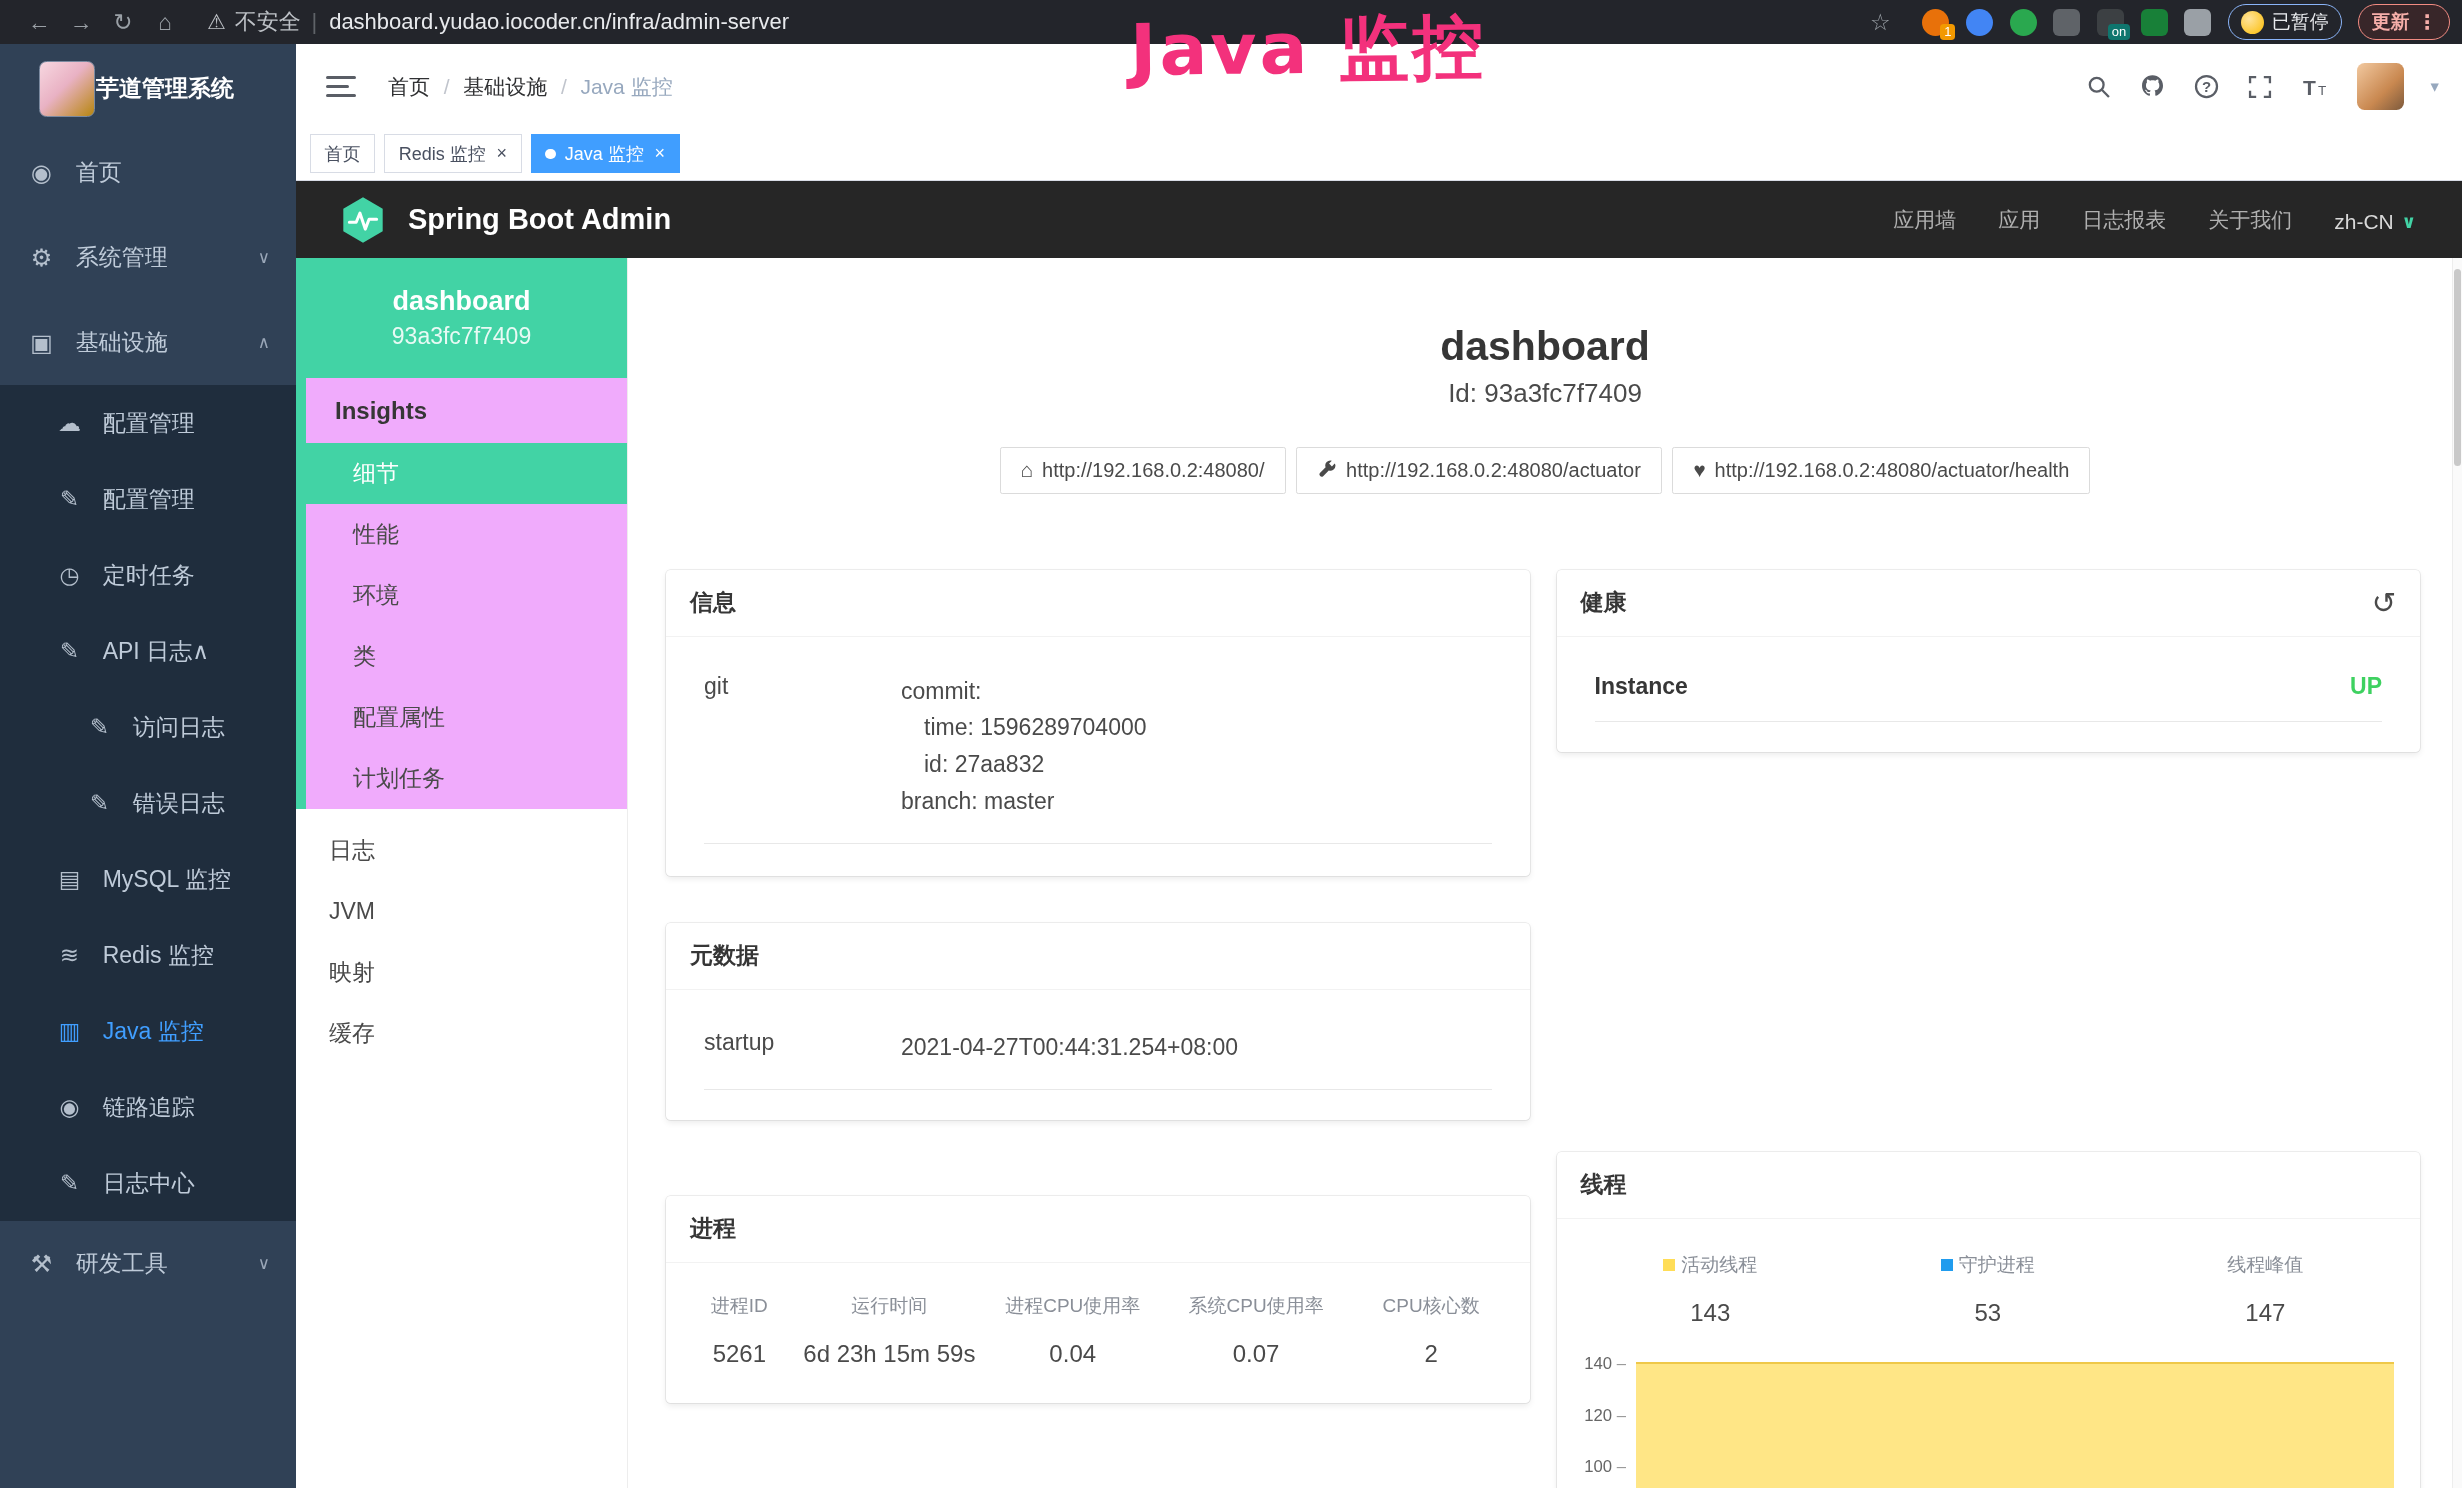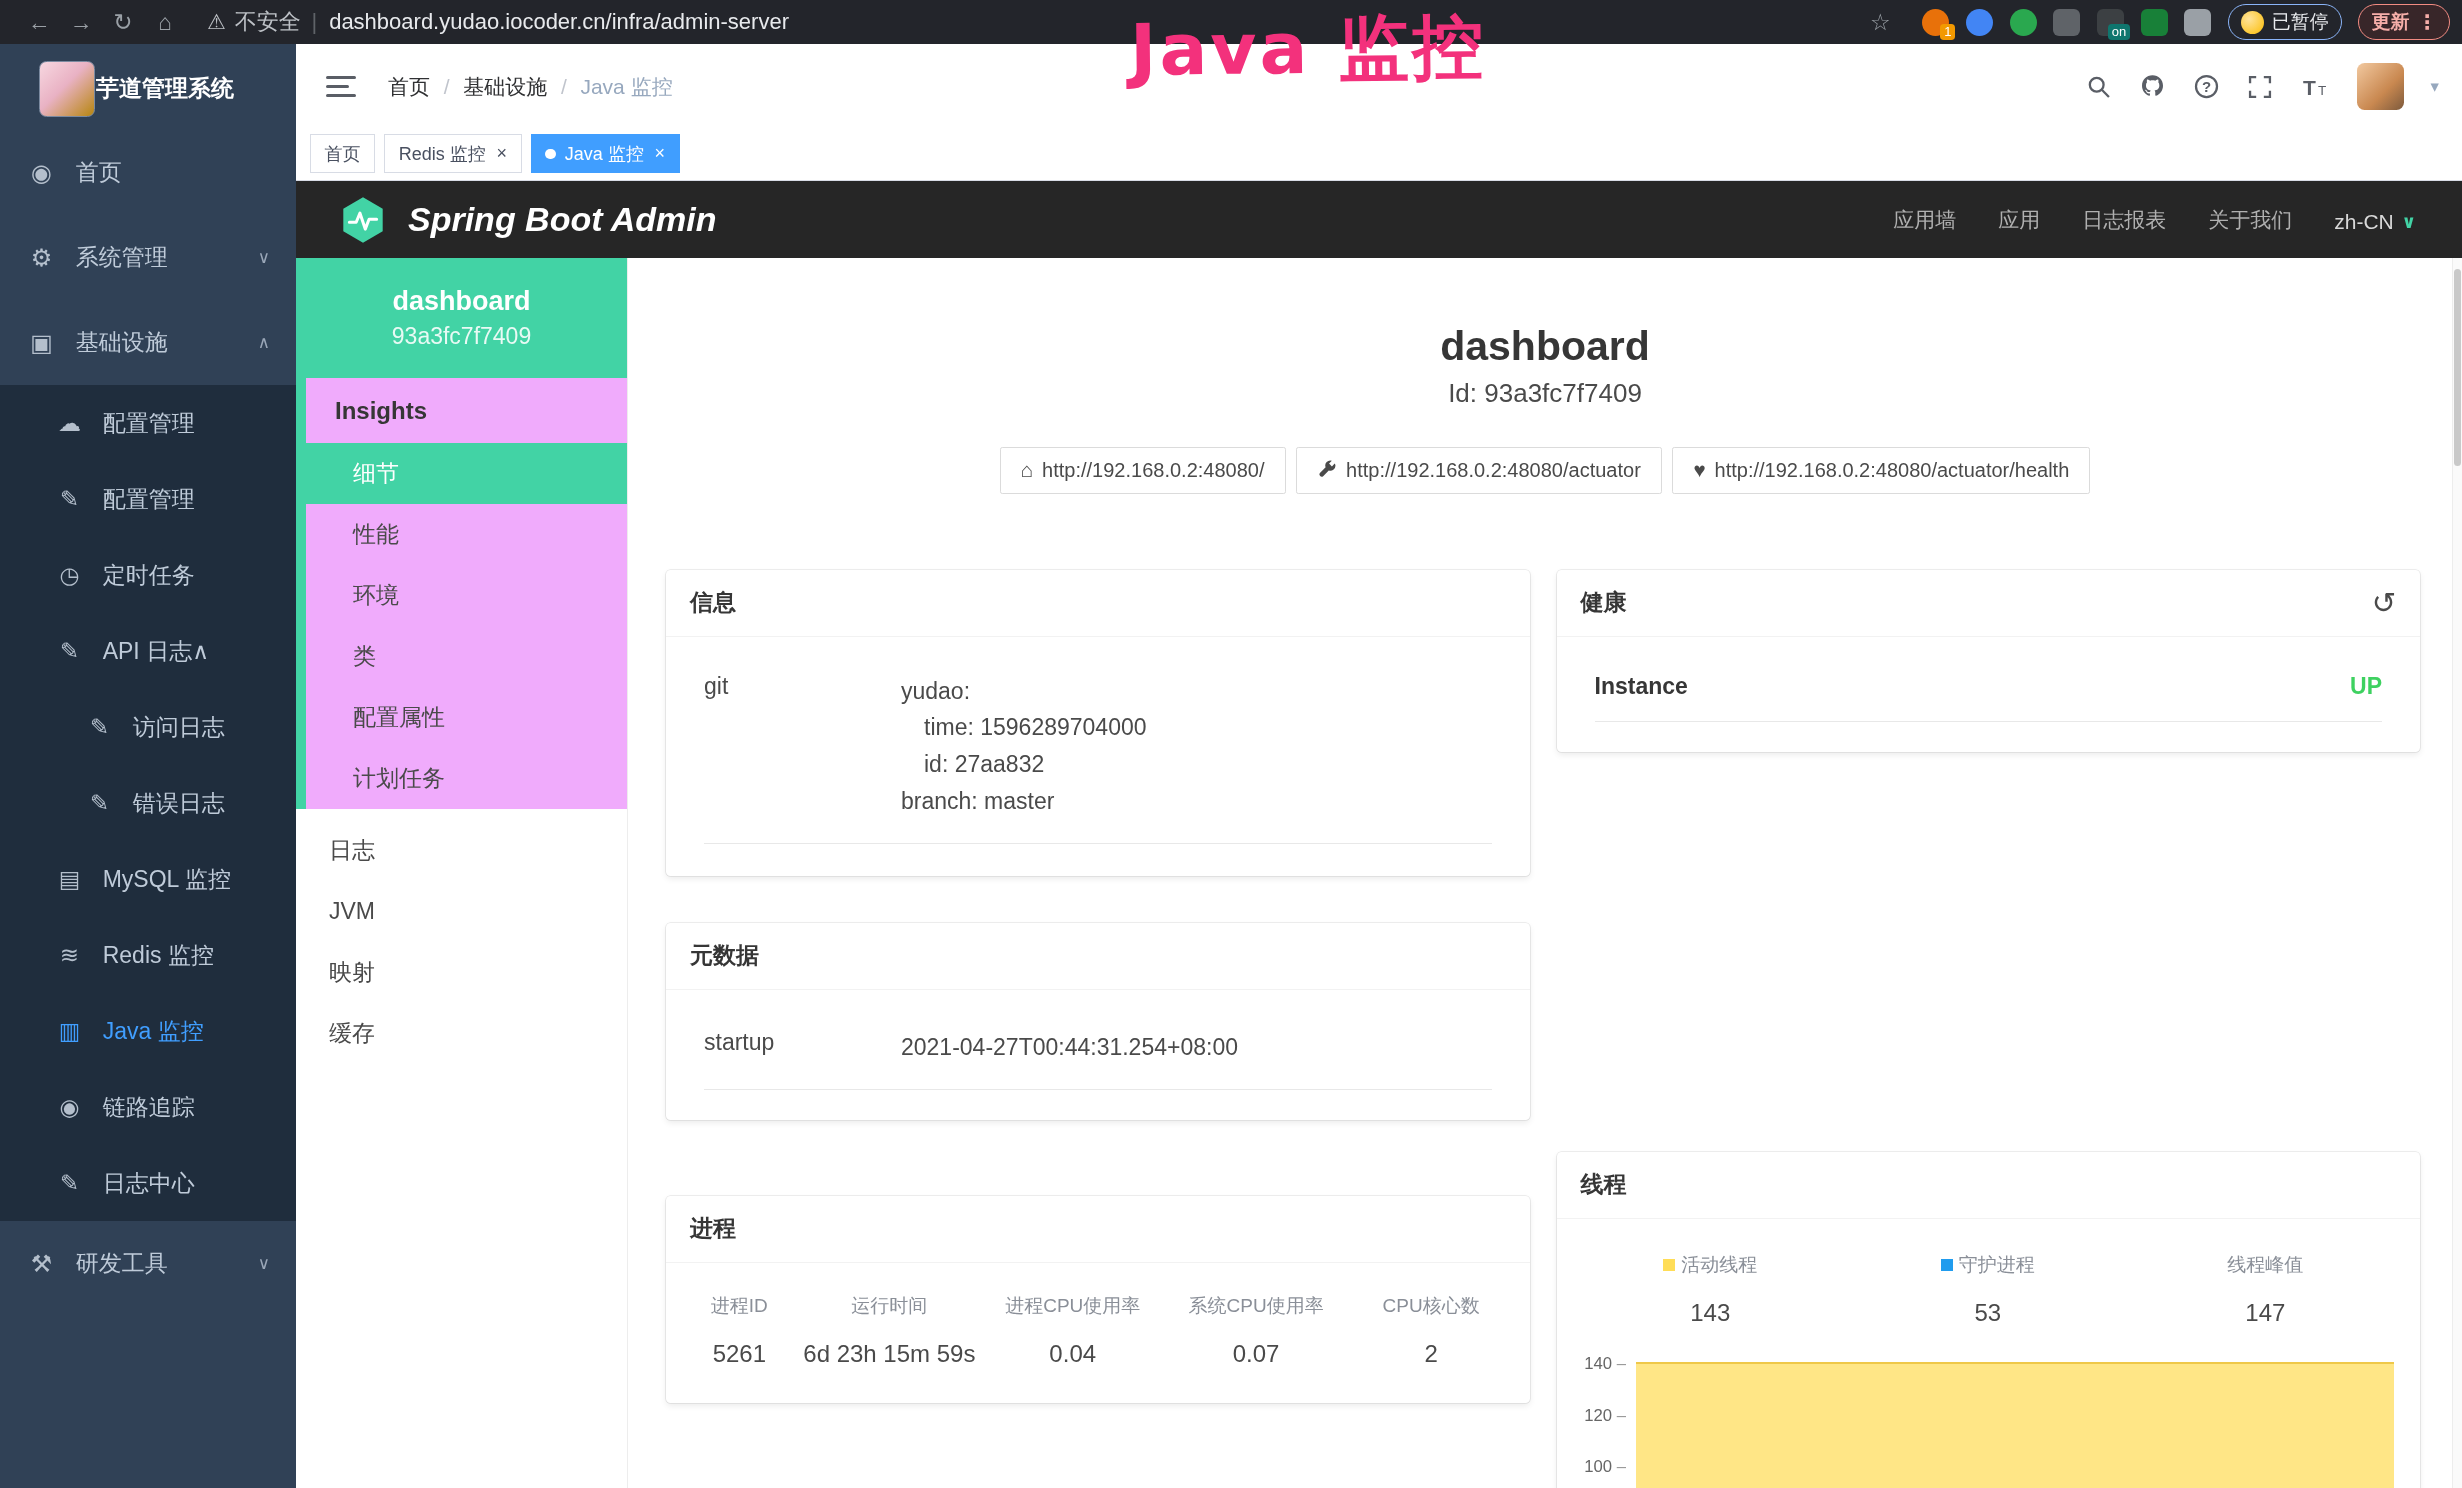--- a/index.html
+++ b/index.html
@@ -59,21 +59,21 @@
   .tags { height:52px; background:#fff; border-bottom:0.8px solid #d8dce5; box-shadow:0 0.8px 2.3px rgba(0,0,0,.08); display:flex; align-items:flex-start; padding:5.3px 0 0 13.7px; gap:9px; }
   .tag { height:39px; display:flex; align-items:center; border:0.8px solid #d8dce5; background:#fff; color:#495060; font-size:18px; padding:0 13.7px; cursor:pointer; }
   .tag .dot { width:10.6px; height:10.6px; border-radius:50%; background:#fff; margin-right:9px; }
   .tag .x { margin-left:10.6px; font-size:18px; color:inherit; }
   .tag.active { background:#409eff; border-color:#409eff; color:#fff; }
 
   
   .sba { flex:1; display:flex; flex-direction:column; min-height:0; }
   .sba-header { height:77px; background:#262626; display:flex; align-items:center; padding:0 46px 0 42px; }
   .sba-brand { display:flex; align-items:center; }
-  .sba-brand .brand-text { color:#fff; font-size:34px; font-weight:bold; margin-left:20px;font-style:italic; }
+  .sba-brand .brand-text { color:#fff; font-size:29px; font-weight:bold; margin-left:20px; }
   .sba-nav { margin-left:auto; display:flex; align-items:flex-end; gap:42px; font-size:21px; color:#b0b0b0; }
   .sba-nav .locale { color:#d8d8d8; display:flex; align-items:center; gap:7.6px; }
   .sba-nav .locale .chev { color:#42d3a5; font-weight:bold; font-size:18px; }
 
   .sba-body { flex:1; display:flex; min-height:0; }
   .sba-menu { width:332px; flex:0 0 auto; background:#fff; border-right:0.8px solid #ededed; }
   .inst-head { height:120px; background:#42d3a5; color:#fff; display:flex; flex-direction:column; align-items:center; justify-content:center; gap:6px; }
   .inst-name { font-size:27px; font-weight:bold; }
   .inst-id { font-size:23px; color:rgba(255,255,255,.88); }
   .insights { border-left:10.6px solid #42d3a5; background:#f0abfc; }
@@ -375,21 +375,21 @@
 
           <div class="cards">
 
             <div class="ccol">
               <div class="card card-info">
                 <div class="card-hd">信息</div>
                 <div class="card-bd">
                   <div class="kv">
                     <div class="k">git</div>
                     <div class="v">
-                      <div>yudao:</div>
+                      <div>commit:</div>
                       <div class="indent">time: 1596289704000</div>
                       <div class="indent">id: 27aa832</div>
                       <div>branch: master</div>
                     </div>
                   </div>
                 </div>
               </div>
 
               <div class="card card-meta">
                 <div class="card-hd">元数据</div>

